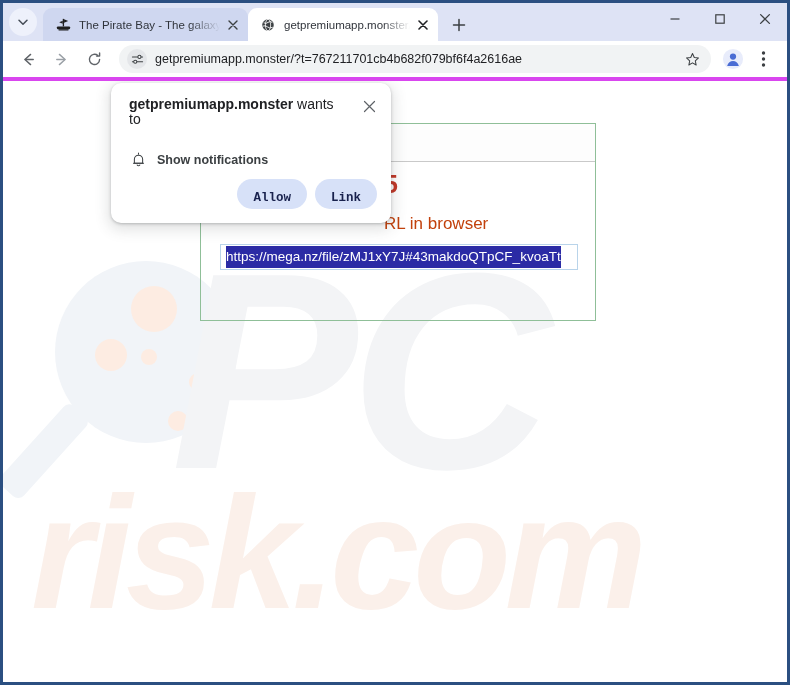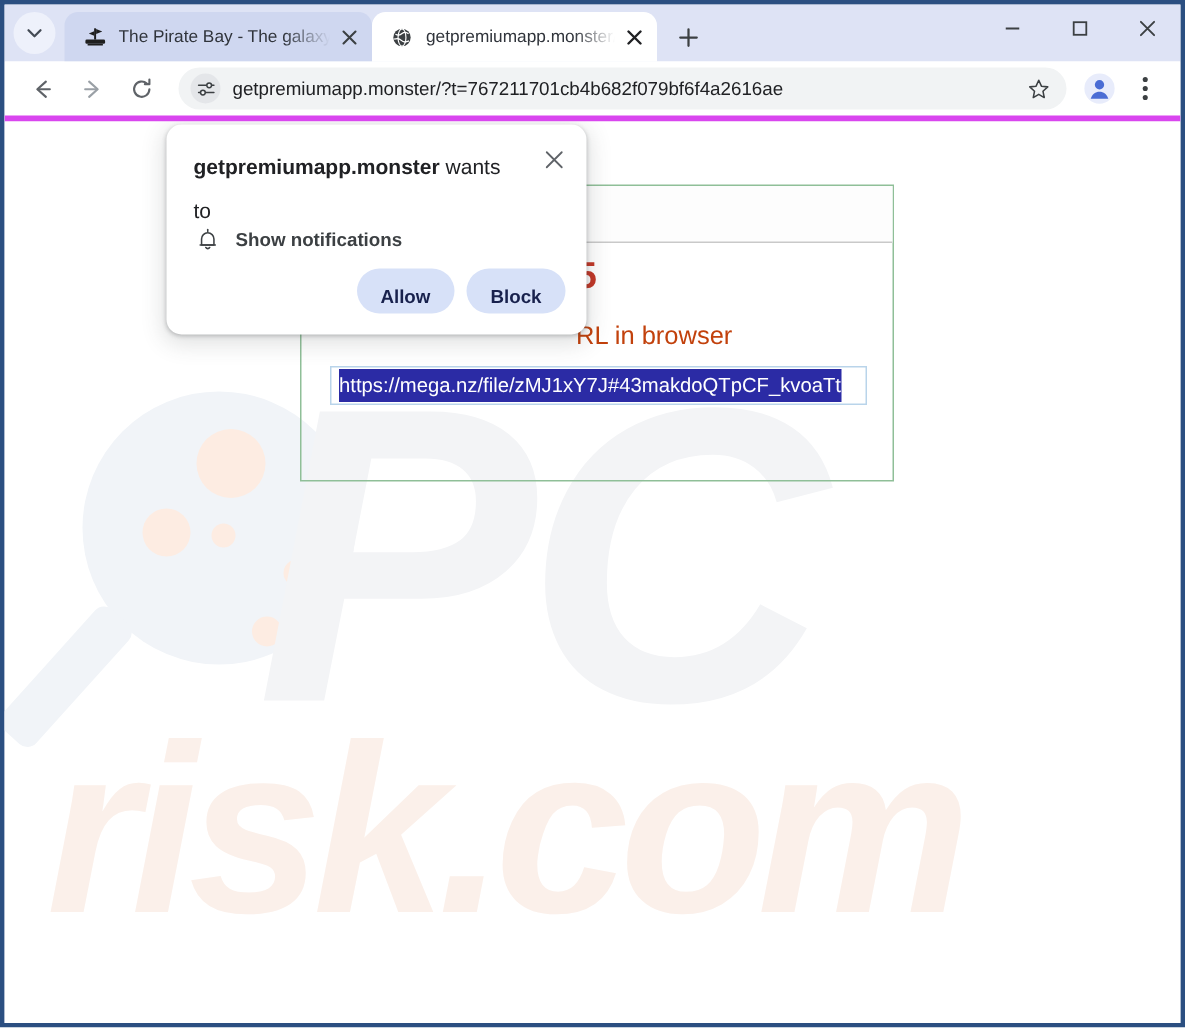--- a/index.html
+++ b/index.html
@@ -289,21 +289,21 @@
     background: #ffffff;
     border-radius: 10px;
     box-shadow: 0 1px 3px rgba(60,64,67,.3), 0 4px 14px 3px rgba(60,64,67,.15);
     z-index: 50;
   }
   #perm-title {
     position: absolute;
     left: 18px; top: 14px;
     width: 215px;
     font-size: 14px;
-    line-height: 29px;
+    line-height: 15px;
     color: #202124;
   }
   #perm-title b { font-weight: 700; }
   #perm-close {
     position: absolute;
     right: 12px; top: 13px;
     width: 20px; height: 20px;
     display: flex; align-items: center; justify-content: center;
   }
   #perm-row {
@@ -324,21 +324,21 @@
   .perm-btn {
     min-width: 58px;
     height: 30px;
     border-radius: 15px;
     background: #d7e1f8;
     color: #18214d;
     font-size: 12.5px;
     font-weight: 600;
     border: none;
     padding: 12px 16px;
-    font-family: Liberation Sans, sans-serif;
+    font-family: Liberation Mono, monospace;
     cursor: pointer;
   }
 </style>
 </head>
 <body>
 
 <div id="window">
 
   <div id="tabstrip">
 
@@ -511,18 +511,18 @@
             <path d="M3.6 12 V7.8 A4.4 4.4 0 0 1 12.4 7.8 V12 Z" stroke="#3c4043" stroke-width="1.1" fill="none" stroke-linejoin="round"></path>
             <path d="M2.6 12 H13.4" stroke="#3c4043" stroke-width="1.1" stroke-linecap="round"></path>
             <path d="M6.6 13.8 A1.6 1.6 0 0 0 9.4 13.8" stroke="#3c4043" stroke-width="1.1" fill="none" stroke-linecap="round"></path>
           </svg>
         </span>
         <span id="perm-row-label">Show notifications</span>
       </div>
 
       <div id="perm-actions">
         <button class="perm-btn">Allow</button>
-        <button class="perm-btn">Block</button>
+        <button class="perm-btn">Link</button>
       </div>
     </div>
 
   </div>
 </div>
 
 </body></html>

